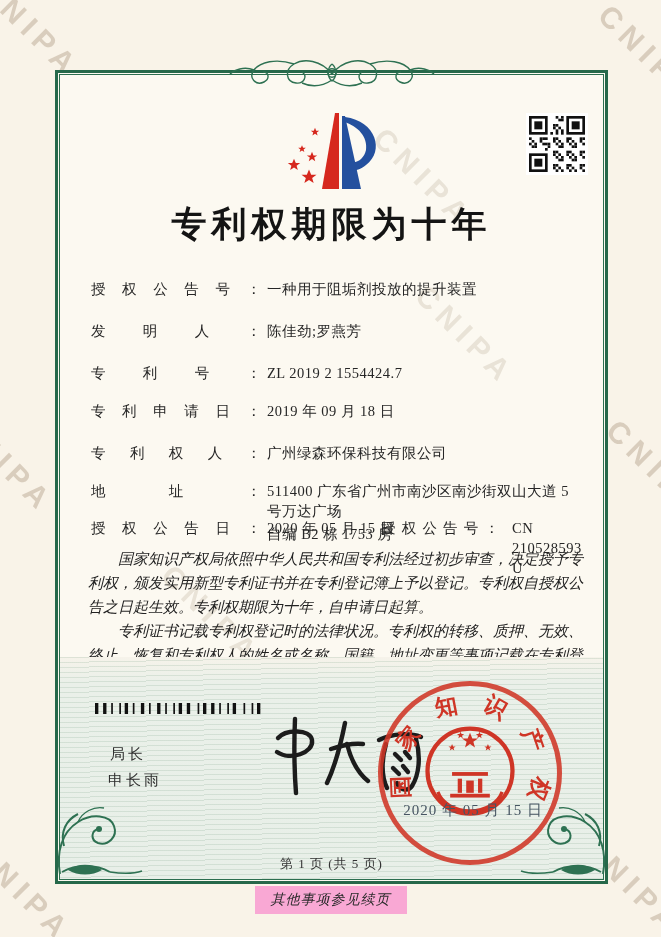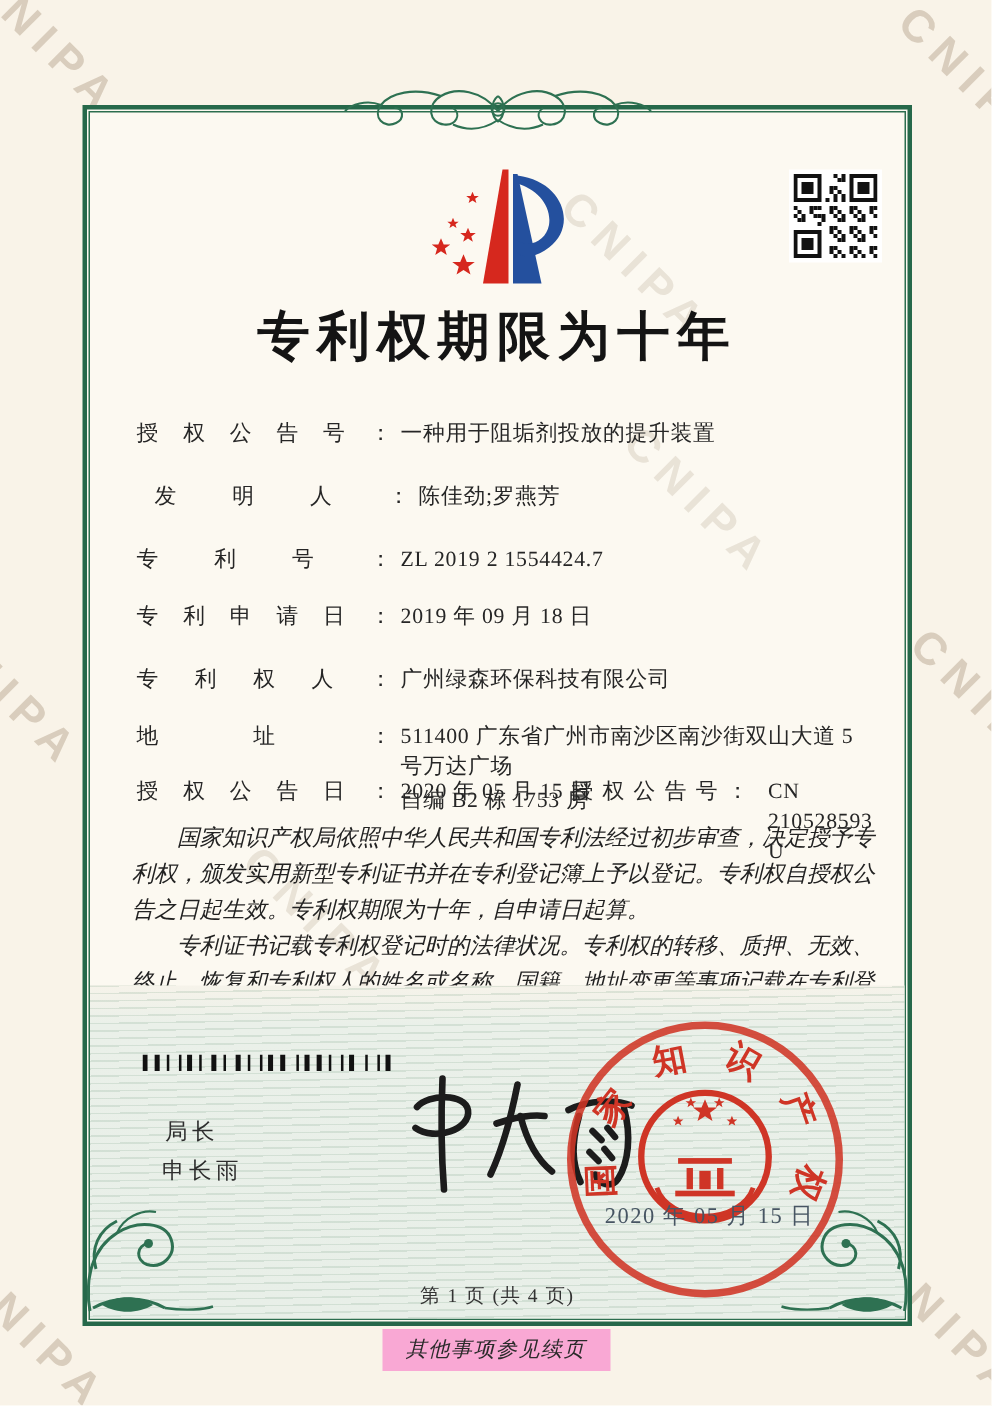--- a/index.html
+++ b/index.html
@@ -216,21 +216,21 @@
           <rect x="53.33333333333333" y="53.33333333333333" width="2.6666666666666665" height="2.6666666666666665" fill="#111"></rect>
         </svg>
     </div>
 
     <div class="title">专利权期限为十年</div>
 
     <div class="fields">
       <div class="frow" style="top:206px;">
         <span class="lbl">授权公告号：</span><span class="val" style="width:300px;">一种用于阻垢剂投放的提升装置</span>
       </div>
-      <div class="frow" style="top:248px;margin-left:12px;">
+      <div class="frow" style="top:248px;">
         <span class="lbl">发明人：</span><span class="val">陈佳劲;罗燕芳</span>
       </div>
       <div class="frow" style="top:290px;">
         <span class="lbl">专利号：</span><span class="val">ZL 2019 2 1554424.7</span>
       </div>
       <div class="frow" style="top:328px;">
         <span class="lbl">专利申请日：</span><span class="val">2019 年 09 月 18 日</span>
       </div>
       <div class="frow" style="top:370px;">
         <span class="lbl">专利权人：</span><span class="val">广州绿森环保科技有限公司</span>
@@ -345,18 +345,18 @@
           <path d="M12,62 C8,48 14,36 26,30"></path>
           <path d="M58,88 C72,90 84,89 90,87" stroke-width="1.6"></path>
           <path d="M26,38 C30,28 42,22 52,24" stroke-width="1.4"></path>
         </g>
         <g fill="#2e7152">
           <circle cx="47" cy="45" r="3"></circle>
           <path d="M16,86 C26,79 40,79 50,86 C40,92 26,92 16,86"></path>
         </g>
       </svg>
 
-      <div class="page-no">第 1 页 (共 4 页)</div>
+      <div class="page-no">第 1 页 (共 5 页)</div>
     </div>
   </div>
 
   <div class="cont-note">其他事项参见续页</div>
 </div>
 
 </body></html>

